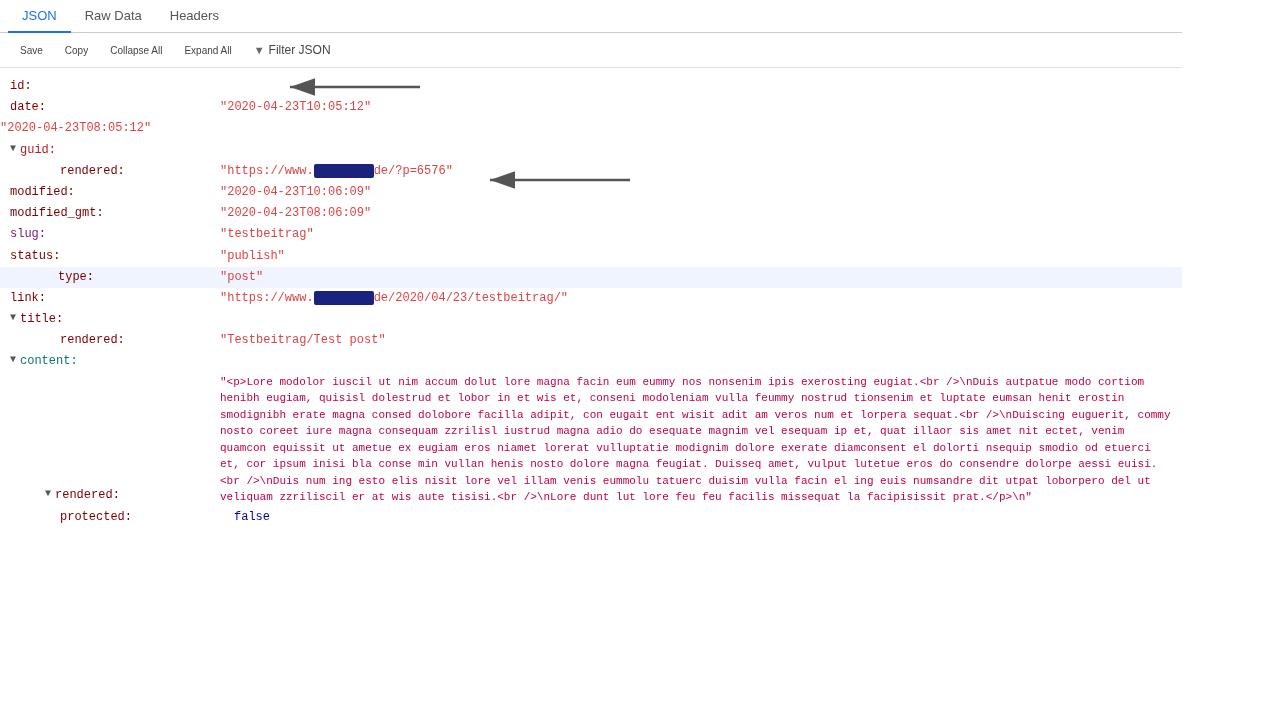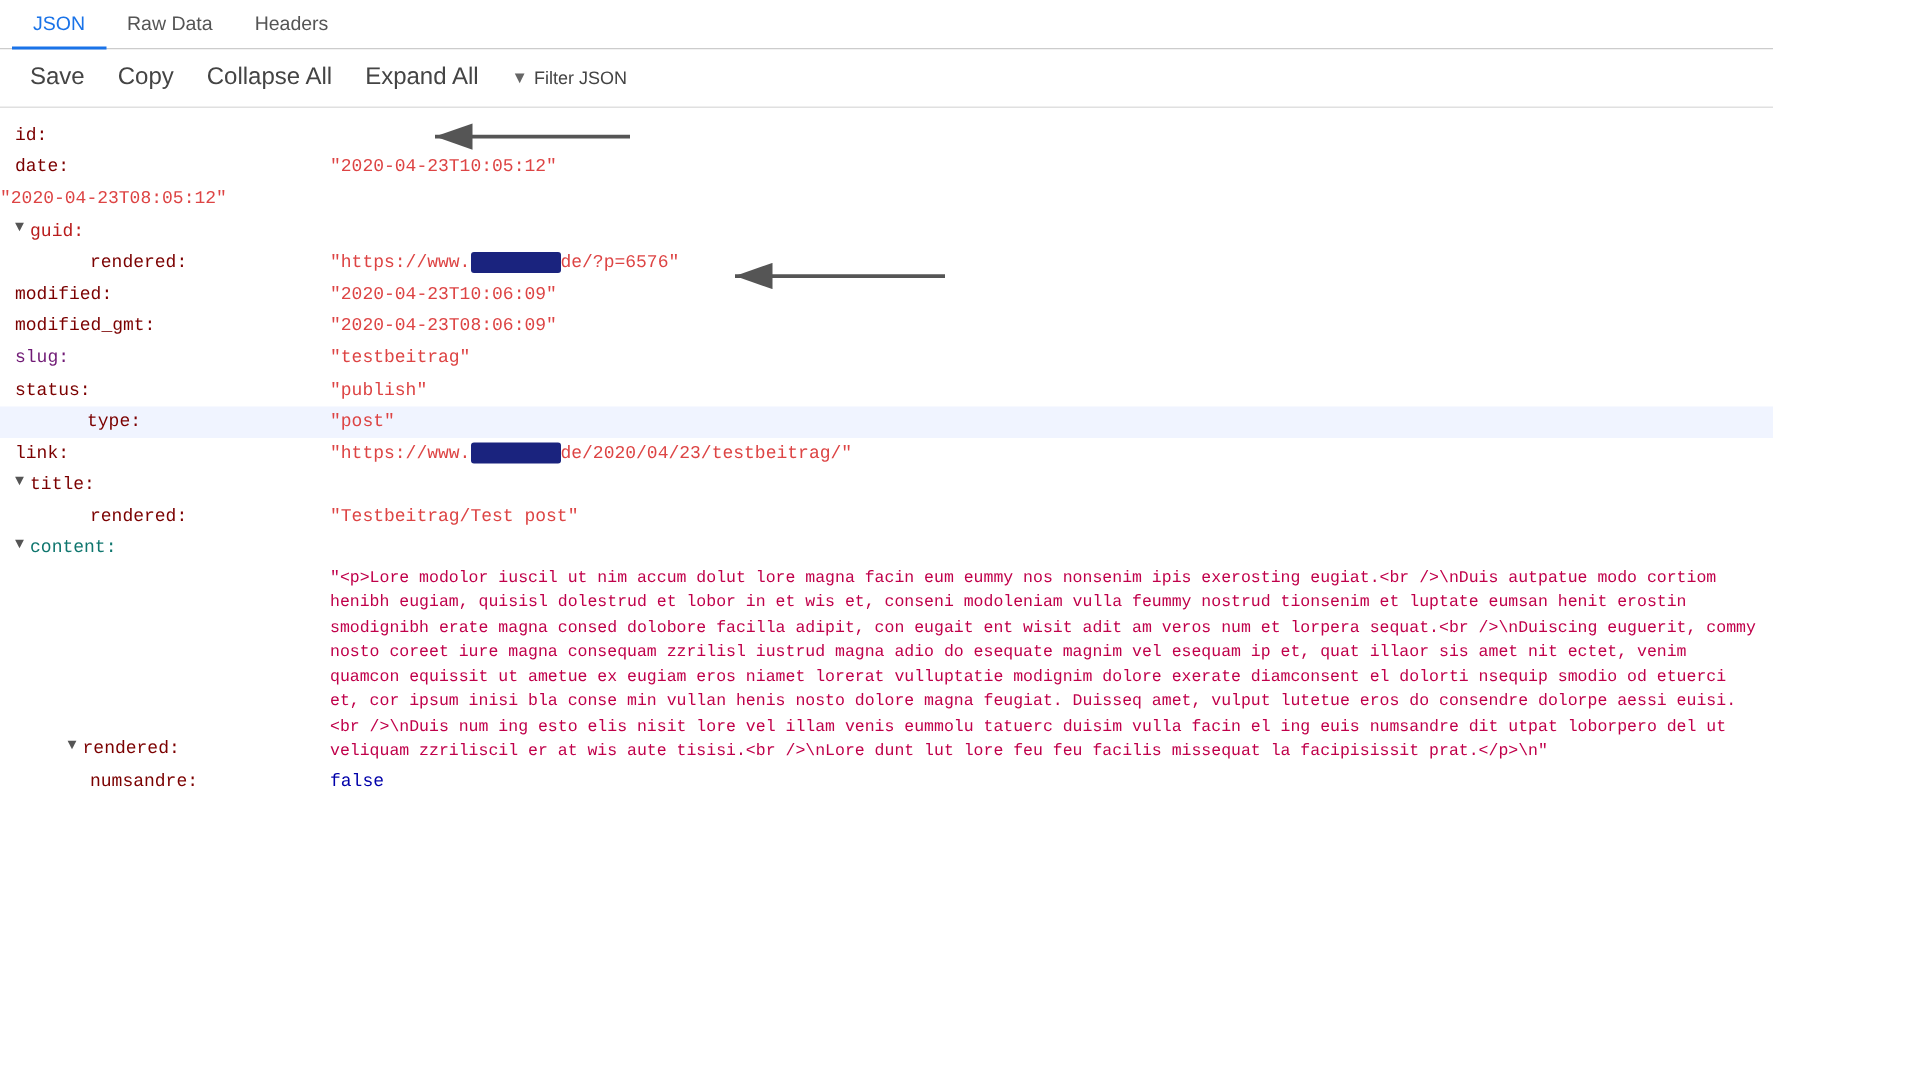--- a/index.html
+++ b/index.html
@@ -36,21 +36,21 @@
     .toolbar {
       display: flex;
       align-items: center;
       padding: 6px 10px;
       border-bottom: 1px solid #e0e0e0;
       gap: 2px;
       background: #fff;
     }
     .toolbar-btn {
       padding: 4px 10px;
-      font-size: 16px;
+      font-size: 10px;
       cursor: pointer;
       color: #444;
       background: none;
       border: none;
       border-radius: 3px;
     }
     .filter-btn {
       display: flex;
       align-items: center;
       gap: 4px;
@@ -108,21 +108,21 @@
       color: #555;
       cursor: pointer;
       margin-right: 4px;
       font-size: 10px;
       user-select: none;
     }
     .indent-1 { padding-left: 30px; }
 
     .string-val { color: #d44; }
     .number-val { color: #333; }
-    .bool-val { color: #00a; }
+    .bool-val { color: #00a; margin-left: 14px; }
     .pink-val { color: #c0004a; }
 
     
     .redacted {
       display: inline-block;
       background: #1a237e;
       color: #1a237e;
       border-radius: 2px;
       min-width: 60px;
       height: 14px;
@@ -259,21 +259,21 @@
       <div class="json-row">
         <div class="key-col indent-1">
           <span class="toggle-arrow" style="margin-left:15px;">▼</span>
           <span style="color:#7b0000;">rendered:</span>
         </div>
         <div class="val-col pink-val" style="font-size:11px; line-height:1.5;">"&lt;p&gt;Lore modolor iuscil ut nim accum dolut lore magna facin eum eummy nos nonsenim ipis exerosting eugiat.&lt;br /&gt;\nDuis autpatue modo cortiom henibh eugiam, quisisl dolestrud et lobor in et wis et, conseni modoleniam vulla feummy nostrud tionsenim et luptate eumsan henit erostin smodignibh erate magna consed dolobore facilla adipit, con eugait ent wisit adit am veros num et lorpera sequat.&lt;br /&gt;\nDuiscing euguerit, commy nosto coreet iure magna consequam zzrilisl iustrud magna adio do esequate magnim vel esequam ip et, quat illaor sis amet nit ectet, venim quamcon equissit ut ametue ex eugiam eros niamet lorerat vulluptatie modignim dolore exerate diamconsent el dolorti nsequip smodio od etuerci et, cor ipsum inisi bla conse min vullan henis nosto dolore magna feugiat. Duisseq amet, vulput lutetue eros do consendre dolorpe aessi euisi.&lt;br /&gt;\nDuis num ing esto elis nisit lore vel illam venis eummolu tatuerc duisim vulla facin el ing euis numsandre dit utpat loborpero del ut veliquam zzriliscil er at wis aute tisisi.&lt;br /&gt;\nLore dunt lut lore feu feu facilis missequat la facipisissit prat.&lt;/p&gt;\n"</div>
       </div>
 
       <div class="json-row">
         <div class="key-col indent-1">
-          <span style="color:#7b0000; padding-left:30px;">numsandre:</span>
+          <span style="color:#7b0000; padding-left:30px;">protected:</span>
         </div>
         <div class="val-col bool-val">false</div>
       </div>
 
     </div>
 
     <svg style="position:absolute; top:0; left:0; width:1280px; height:635px; pointer-events:none; overflow:visible;">
 
       <defs>
         <marker id="arrowhead" markerWidth="10" markerHeight="7" refX="10" refY="3.5" orient="auto">

